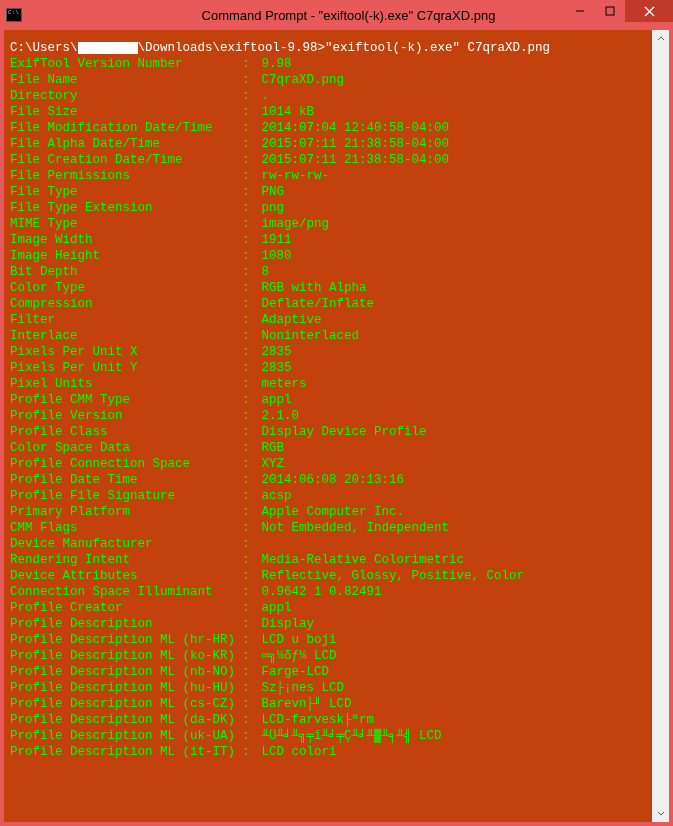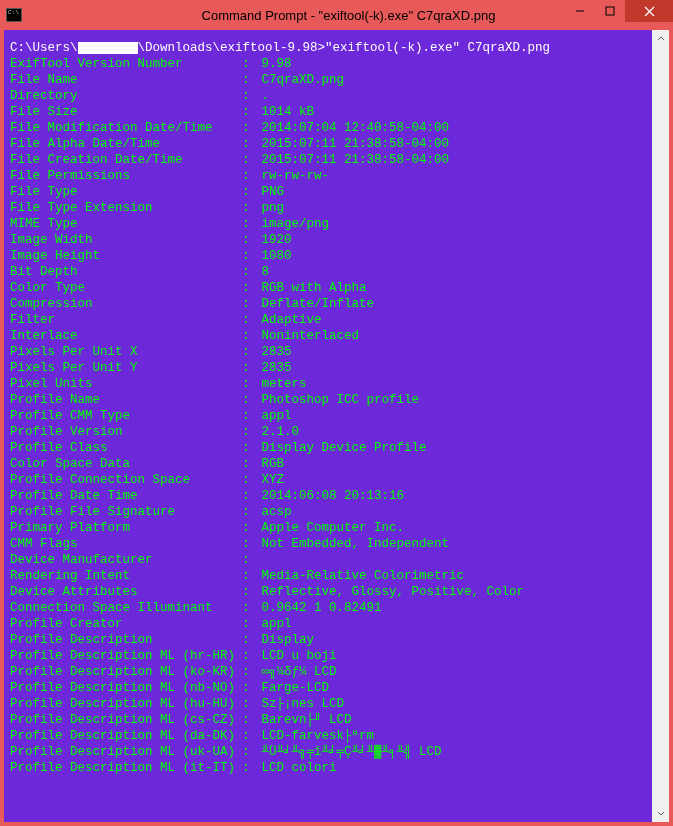--- a/index.html
+++ b/index.html
@@ -72,21 +72,21 @@
   font-size: 14px;
 }
 .client-area {
   flex: 1;
   display: flex;
   border: 4px solid #e85a5a;
   border-top: none;
 }
 .terminal {
   flex: 1;
-  background: #6d28d9;
+  background: #c2410c;
   padding: 4px 6px;
   overflow: hidden;
 }
 .scrollbar {
   width: 17px;
   background: #f0f0f0;
   display: flex;
   flex-direction: column;
 }
 .scroll-btn {
@@ -161,31 +161,30 @@
           <div class="output-line"><span class="key">File Name</span><span class="colon">:</span><span> C7qraXD.png</span></div>
           <div class="output-line"><span class="key">Directory</span><span class="colon">:</span><span> .</span></div>
           <div class="output-line"><span class="key">File Size</span><span class="colon">:</span><span> 1014 kB</span></div>
           <div class="output-line"><span class="key">File Modification Date/Time</span><span class="colon">:</span><span> 2014:07:04 12:40:58-04:00</span></div>
           <div class="output-line"><span class="key">File Alpha Date/Time</span><span class="colon">:</span><span> 2015:07:11 21:38:58-04:00</span></div>
           <div class="output-line"><span class="key">File Creation Date/Time</span><span class="colon">:</span><span> 2015:07:11 21:38:58-04:00</span></div>
           <div class="output-line"><span class="key">File Permissions</span><span class="colon">:</span><span> rw-rw-rw-</span></div>
           <div class="output-line"><span class="key">File Type</span><span class="colon">:</span><span> PNG</span></div>
           <div class="output-line"><span class="key">File Type Extension</span><span class="colon">:</span><span> png</span></div>
           <div class="output-line"><span class="key">MIME Type</span><span class="colon">:</span><span> image/png</span></div>
-          <div class="output-line"><span class="key">Image Width</span><span class="colon">:</span><span> 1920</span></div>
+          <div class="output-line"><span class="key">Image Width</span><span class="colon">:</span><span> 1911</span></div>
           <div class="output-line"><span class="key">Image Height</span><span class="colon">:</span><span> 1080</span></div>
           <div class="output-line"><span class="key">Bit Depth</span><span class="colon">:</span><span> 8</span></div>
           <div class="output-line"><span class="key">Color Type</span><span class="colon">:</span><span> RGB with Alpha</span></div>
           <div class="output-line"><span class="key">Compression</span><span class="colon">:</span><span> Deflate/Inflate</span></div>
           <div class="output-line"><span class="key">Filter</span><span class="colon">:</span><span> Adaptive</span></div>
           <div class="output-line"><span class="key">Interlace</span><span class="colon">:</span><span> Noninterlaced</span></div>
           <div class="output-line"><span class="key">Pixels Per Unit X</span><span class="colon">:</span><span> 2835</span></div>
           <div class="output-line"><span class="key">Pixels Per Unit Y</span><span class="colon">:</span><span> 2835</span></div>
           <div class="output-line"><span class="key">Pixel Units</span><span class="colon">:</span><span> meters</span></div>
-          <div class="output-line"><span class="key">Profile Name</span><span class="colon">:</span><span> Photoshop ICC profile</span></div>
           <div class="output-line"><span class="key">Profile CMM Type</span><span class="colon">:</span><span> appl</span></div>
           <div class="output-line"><span class="key">Profile Version</span><span class="colon">:</span><span> 2.1.0</span></div>
           <div class="output-line"><span class="key">Profile Class</span><span class="colon">:</span><span> Display Device Profile</span></div>
           <div class="output-line"><span class="key">Color Space Data</span><span class="colon">:</span><span> RGB</span></div>
           <div class="output-line"><span class="key">Profile Connection Space</span><span class="colon">:</span><span> XYZ</span></div>
           <div class="output-line"><span class="key">Profile Date Time</span><span class="colon">:</span><span> 2014:06:08 20:13:16</span></div>
           <div class="output-line"><span class="key">Profile File Signature</span><span class="colon">:</span><span> acsp</span></div>
           <div class="output-line"><span class="key">Primary Platform</span><span class="colon">:</span><span> Apple Computer Inc.</span></div>
           <div class="output-line"><span class="key">CMM Flags</span><span class="colon">:</span><span> Not Embedded, Independent</span></div>
           <div class="output-line"><span class="key">Device Manufacturer</span><span class="colon">:</span><span> </span></div>

